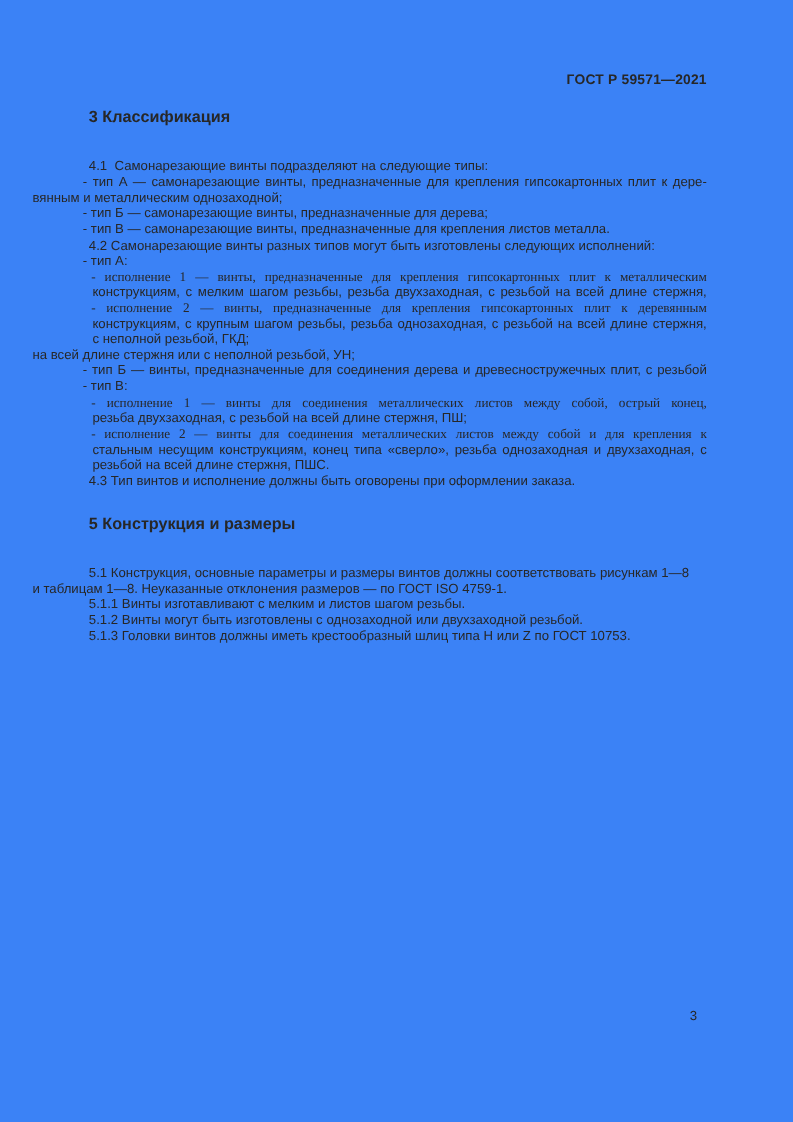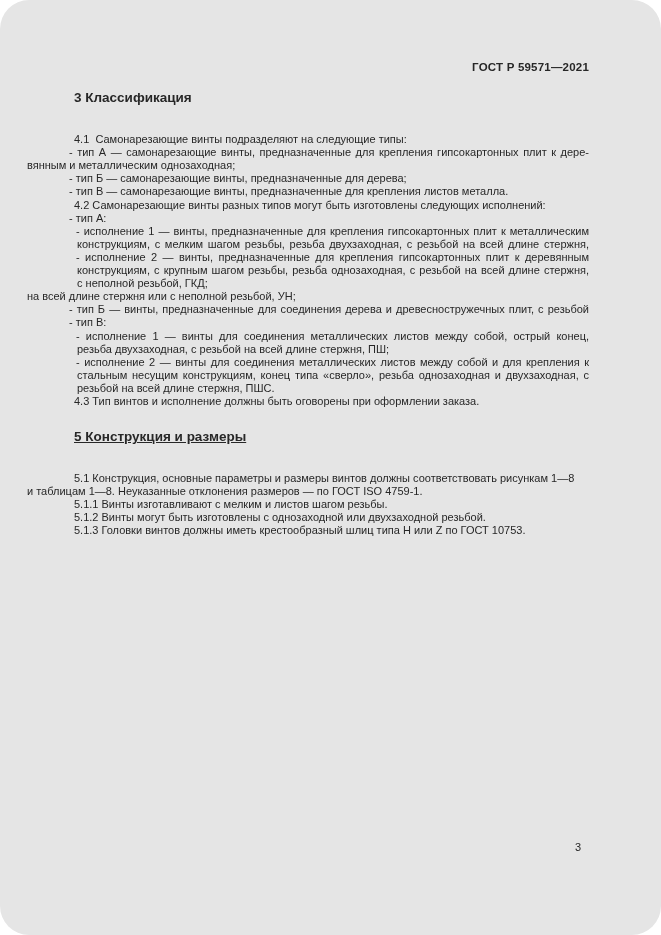--- a/index.html
+++ b/index.html
@@ -1,53 +1,52 @@
 <!DOCTYPE html>
 <html><head>
 <meta charset="utf-8">
 <style>
   * { margin:0; padding:0; box-sizing:border-box; }
   html, body { background:#ffffff; }
   .page {
     position:relative;
     width:661px; height:935px;
-    background:#e5e5e5;
+    background:#3b82f6;
     color:#272727;
     font-family:"Liberation Sans", sans-serif;
     font-size:11px;
     line-height:13.1px;
     overflow:hidden;
-    border-radius:29px;
   }
   .content { position:absolute; left:27px; top:0; width:562px; }
   .doc-header {
     margin-top:61px;
     text-align:right;
     font-weight:bold;
     font-size:11.5px;
     letter-spacing:0.2px;
   }
   .h1 {
     font-weight:bold;
     font-size:13.5px;
     line-height:14px;
     margin-left:47px;
   }
   .h-4 { margin-top:17px; }
-  .h-5 { margin-top:22px;text-decoration:underline; }
+  .h-5 { margin-top:22px; }
   .sec { margin-top:28px; }
   .ln {
     min-height:13.1px;
     max-height:13.1px;
     overflow:hidden;
     white-space:pre-wrap;
   }
   .ind-p  { padding-left:47px; }
   .ind-d  { padding-left:42px; }
-  .ind-s  { padding-left:49px; }
+  .ind-s  { padding-left:49px;font-family:Liberation Serif, serif; }
   .ind-sc { padding-left:50px; }
   .jf { text-align:justify; text-align-last:justify; }
   .page-num {
     position:absolute;
     top:841px;
     right:80px;
     font-size:11px;
   }
 </style>
 </head>
@@ -56,21 +55,21 @@
 <div class="page">
   <div class="content">
 
     <div class="doc-header">ГОСТ Р 59571—2021</div>
 
     <div class="h1 h-4">3 Классификация</div>
 
     <div class="sec">
       <div class="ln ind-p">4.1  Самонарезающие винты подразделяют на следующие типы:</div>
       <div class="ln ind-d jf">- тип А — самонарезающие винты, предназначенные для крепления гипсокартонных плит к дере-</div>
-      <div class="ln">вянным и металлическим однозаходная;</div>
+      <div class="ln">вянным и металлическим однозаходной;</div>
       <div class="ln ind-d">- тип Б — самонарезающие винты, предназначенные для дерева;</div>
       <div class="ln ind-d">- тип В — самонарезающие винты, предназначенные для крепления листов металла.</div>
       <div class="ln ind-p">4.2 Самонарезающие винты разных типов могут быть изготовлены следующих исполнений:</div>
       <div class="ln ind-d">- тип А:</div>
       <div class="ln ind-s jf">- исполнение 1 — винты, предназначенные для крепления гипсокартонных плит к металлическим</div>
       <div class="ln ind-sc jf">конструкциям, с мелким шагом резьбы, резьба двухзаходная, с резьбой на всей длине стержня,</div>
       <div class="ln ind-s jf">- исполнение 2 — винты, предназначенные для крепления гипсокартонных плит к деревянным</div>
       <div class="ln ind-sc jf">конструкциям, с крупным шагом резьбы, резьба однозаходная, с резьбой на всей длине стержня,</div>
       <div class="ln ind-sc">с неполной резьбой, ГКД;</div>
       <div class="ln">на всей длине стержня или с неполной резьбой, УН;</div>

